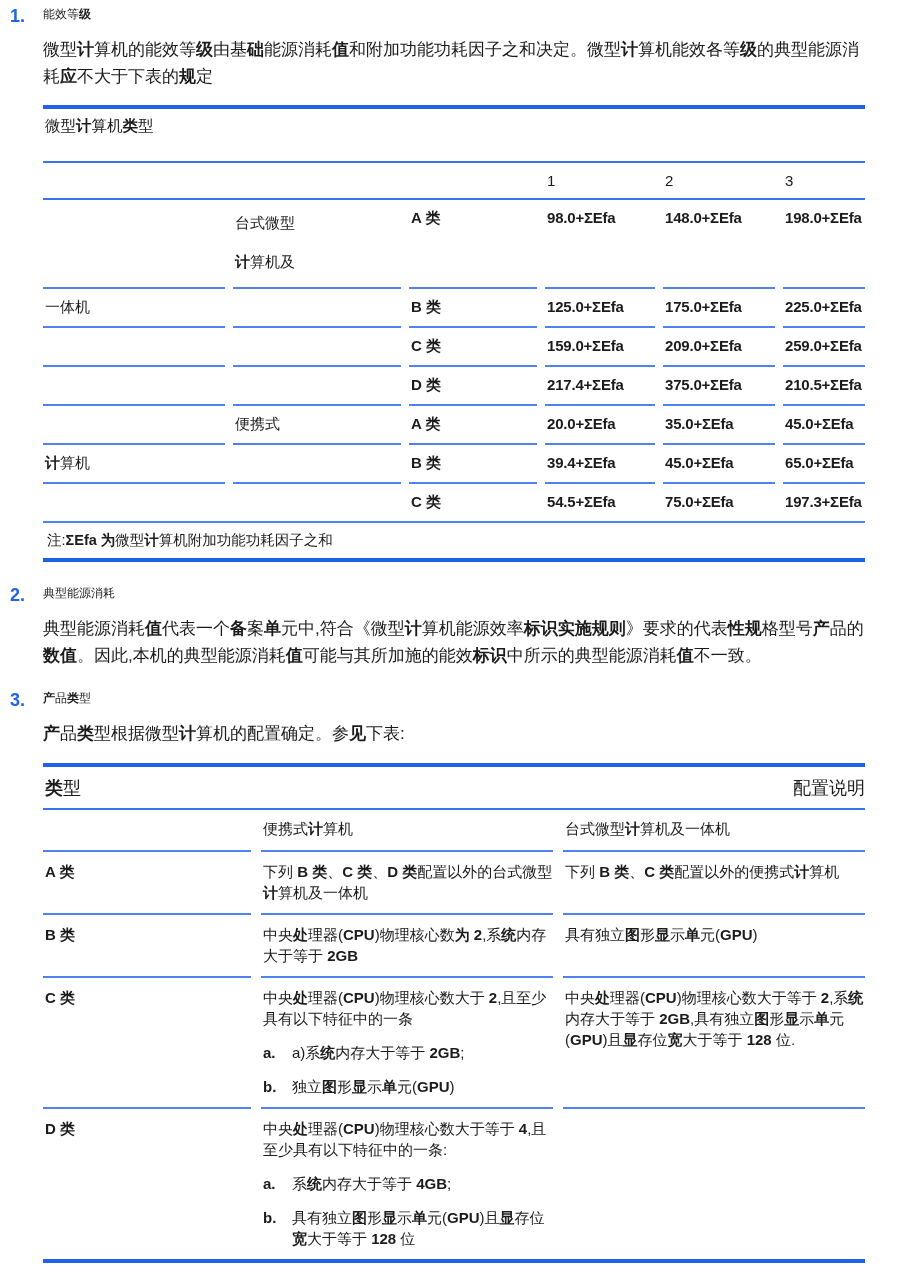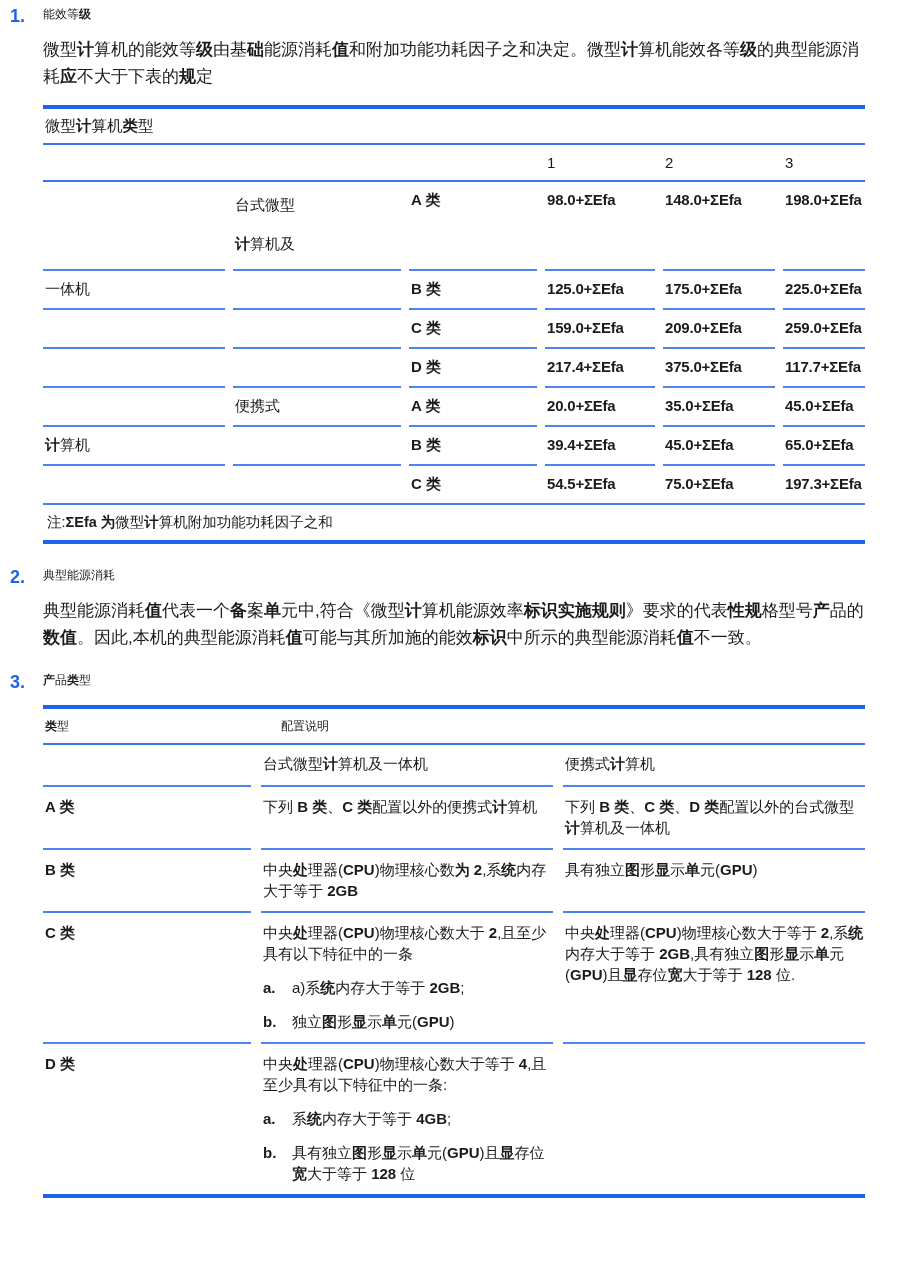--- a/index.html
+++ b/index.html
@@ -17,21 +17,21 @@
     color:#1f63e8;font-weight:bold;font-size:18px;
   }
   .sec-title{font-size:12px;font-weight:normal;margin:0;}
   .para{font-size:17px;line-height:27px;margin:13px 0 0 0;}
 
   
   .t1{margin-top:15px;border-top:4px solid #1f63e8;border-bottom:4px solid #1f63e8;}
   .t1 .hrow{
     display:grid;grid-template-columns:182px 168px 128px 110px 112px 1fr;
     column-gap:8px;border-bottom:2px solid #3a74ea;
-    padding:7px 0 6px 2px;font-size:15.5px;
+    padding:7px 0 24px 2px;font-size:15.5px;
   }
   .t1 .hrow .h-energy{grid-column:4 / span 3;padding-left:42px;}
   .t1 .grow{
     display:grid;grid-template-columns:182px 168px 128px 110px 112px 1fr;
     column-gap:8px;border-bottom:2px solid #3a74ea;
     padding:9px 0 9px 2px;font-size:15px;
   }
   .t1 .row{
     display:grid;grid-template-columns:182px 168px 128px 110px 112px 1fr;
     column-gap:8px;padding:0;
@@ -42,25 +42,25 @@
   .t1 .cls{font-weight:bold;}
   .t1 .val{font-weight:bold;letter-spacing:-0.2px;}
   .t1 .note{
     border-top:2px solid #4d82ef;font-size:14.5px;
     padding:8px 0 8px 4px;
   }
 
   
   .t2{margin-top:16px;border-top:4px solid #1f63e8;border-bottom:4px solid #1f63e8;}
   .t2 .hrow{
-    display:grid;grid-template-columns:208px 1fr;column-gap:18px;
+    display:grid;grid-template-columns:208px 1fr;column-gap:0;
     border-bottom:2px solid #3a74ea;
-    padding:9px 0 8px 2px;font-size:12px;
-  }
-  .t2 .hrow .h-config{text-align:left;padding-left:10px;}
+    padding:9px 0 8px 2px;font-size:18px;
+  }
+  .t2 .hrow .h-config{text-align:right;padding-left:10px;}
   .t2 .shrow{
     display:grid;grid-template-columns:208px 292px 1fr;column-gap:10px;
     padding:0;font-size:15px;
   }
   .t2 .shrow > div{padding:10px 0 11px 2px;}
   .t2 .row{
     display:grid;grid-template-columns:208px 292px 1fr;column-gap:10px;
   }
   .t2 .row > div{border-top:2px solid #4d82ef;padding:9px 0 10px 2px;font-size:15px;line-height:21px;}
   .t2 .cls{font-weight:bold;}
@@ -117,21 +117,21 @@
         <div class="val">159.0+ΣEfa</div>
         <div class="val">209.0+ΣEfa</div>
         <div class="val">259.0+ΣEfa</div>
       </div>
       <div class="row">
         <div></div>
         <div></div>
         <div class="cls">D 类</div>
         <div class="val">217.4+ΣEfa</div>
         <div class="val">375.0+ΣEfa</div>
-        <div class="val">117.7+ΣEfa</div>
+        <div class="val">210.5+ΣEfa</div>
       </div>
       <div class="row">
         <div></div>
         <div>便携式</div>
         <div class="cls">A 类</div>
         <div class="val">20.0+ΣEfa</div>
         <div class="val">35.0+ΣEfa</div>
         <div class="val">45.0+ΣEfa</div>
       </div>
       <div class="row">
@@ -160,38 +160,39 @@
       <h2 class="sec-title">典型能源消耗</h2>
     </div>
     <p class="para">典型能源消耗<b>值</b>代表一个<b>备</b>案<b>单</b>元中,符合《微型<b>计</b>算机能源效率<b>标识实施规则</b>》要求的代表<b>性规</b>格型号<b>产</b>品的<b>数值</b>。因此,本机的典型能源消耗<b>值</b>可能与其所加施的能效<b>标识</b>中所示的典型能源消耗<b>值</b>不一致。</p>
   </section>
 
   <section style="margin-top:21px;">
     <div class="sec-head">
       <span class="sec-num">3.</span>
       <h2 class="sec-title"><b>产</b>品<b>类</b>型</h2>
     </div>
+    <p class="para"><b>产</b>品<b>类</b>型根据微型<b>计</b>算机的配置确定。参<b>见</b>下表:</p>
 
     <div class="t2">
       <div class="hrow">
         <div><b>类</b>型</div>
         <div class="h-config">配置说明</div>
       </div>
       <div class="shrow">
         <div></div>
+        <div>便携式<b>计</b>算机</div>
         <div>台式微型<b>计</b>算机及一体机</div>
-        <div>便携式<b>计</b>算机</div>
       </div>
 
       <div class="row">
         <div class="cls">A 类</div>
+        <div>
+          <span>下列 <b>B 类</b>、<b>C 类</b>、<b>D 类</b>配置以外的台式微型<b>计</b>算机及一体机</span>
+        </div>
         <div>下列 <b>B 类</b>、<b>C 类</b>配置以外的便携式<b>计</b>算机</div>
-        <div>
-          <span>下列 <b>B 类</b>、<b>C 类</b>、<b>D 类</b>配置以外的台式微型<b>计</b>算机及一体机</span>
-        </div>
       </div>
 
       <div class="row">
         <div class="cls">B 类</div>
         <div>
           <span>中央<b>处</b>理器(<b>CPU</b>)物理核心数<b>为</b> <b>2</b>,系<b>统</b>内存大于等于 <b>2GB</b></span>
         </div>
         <div>具有独立<b>图</b>形<b>显</b>示<b>单</b>元(<b>GPU</b>)</div>
       </div>
 

